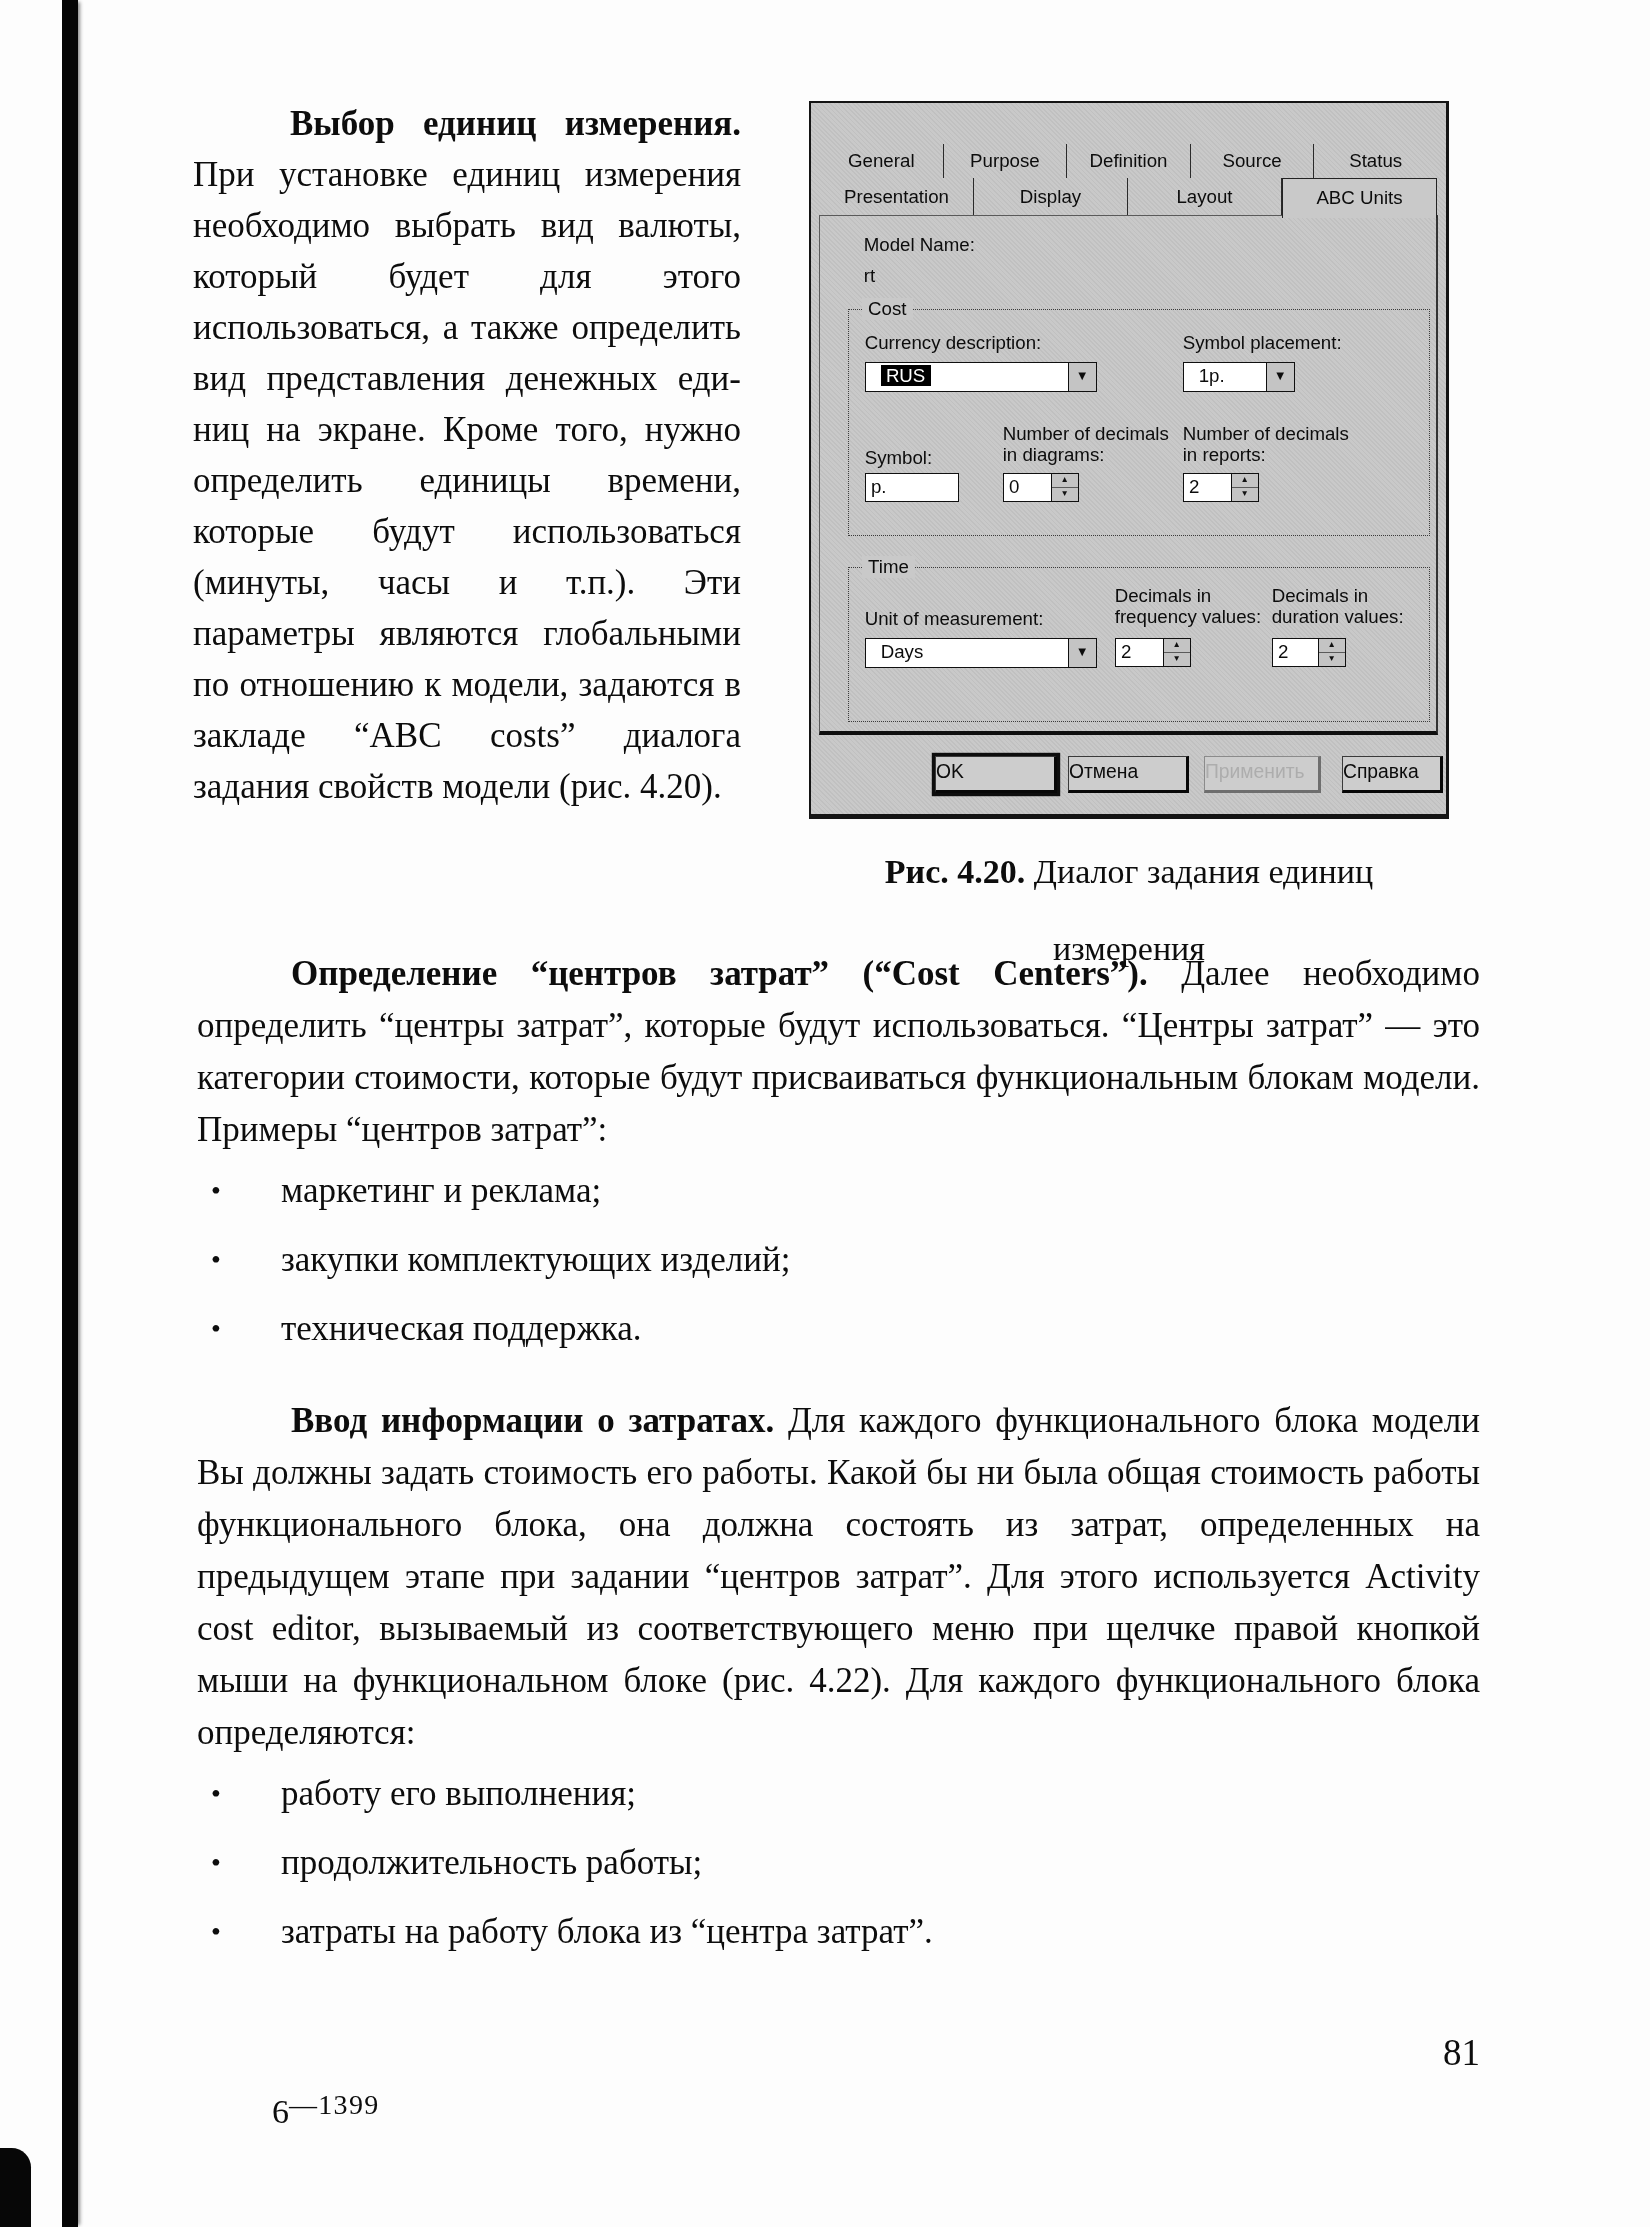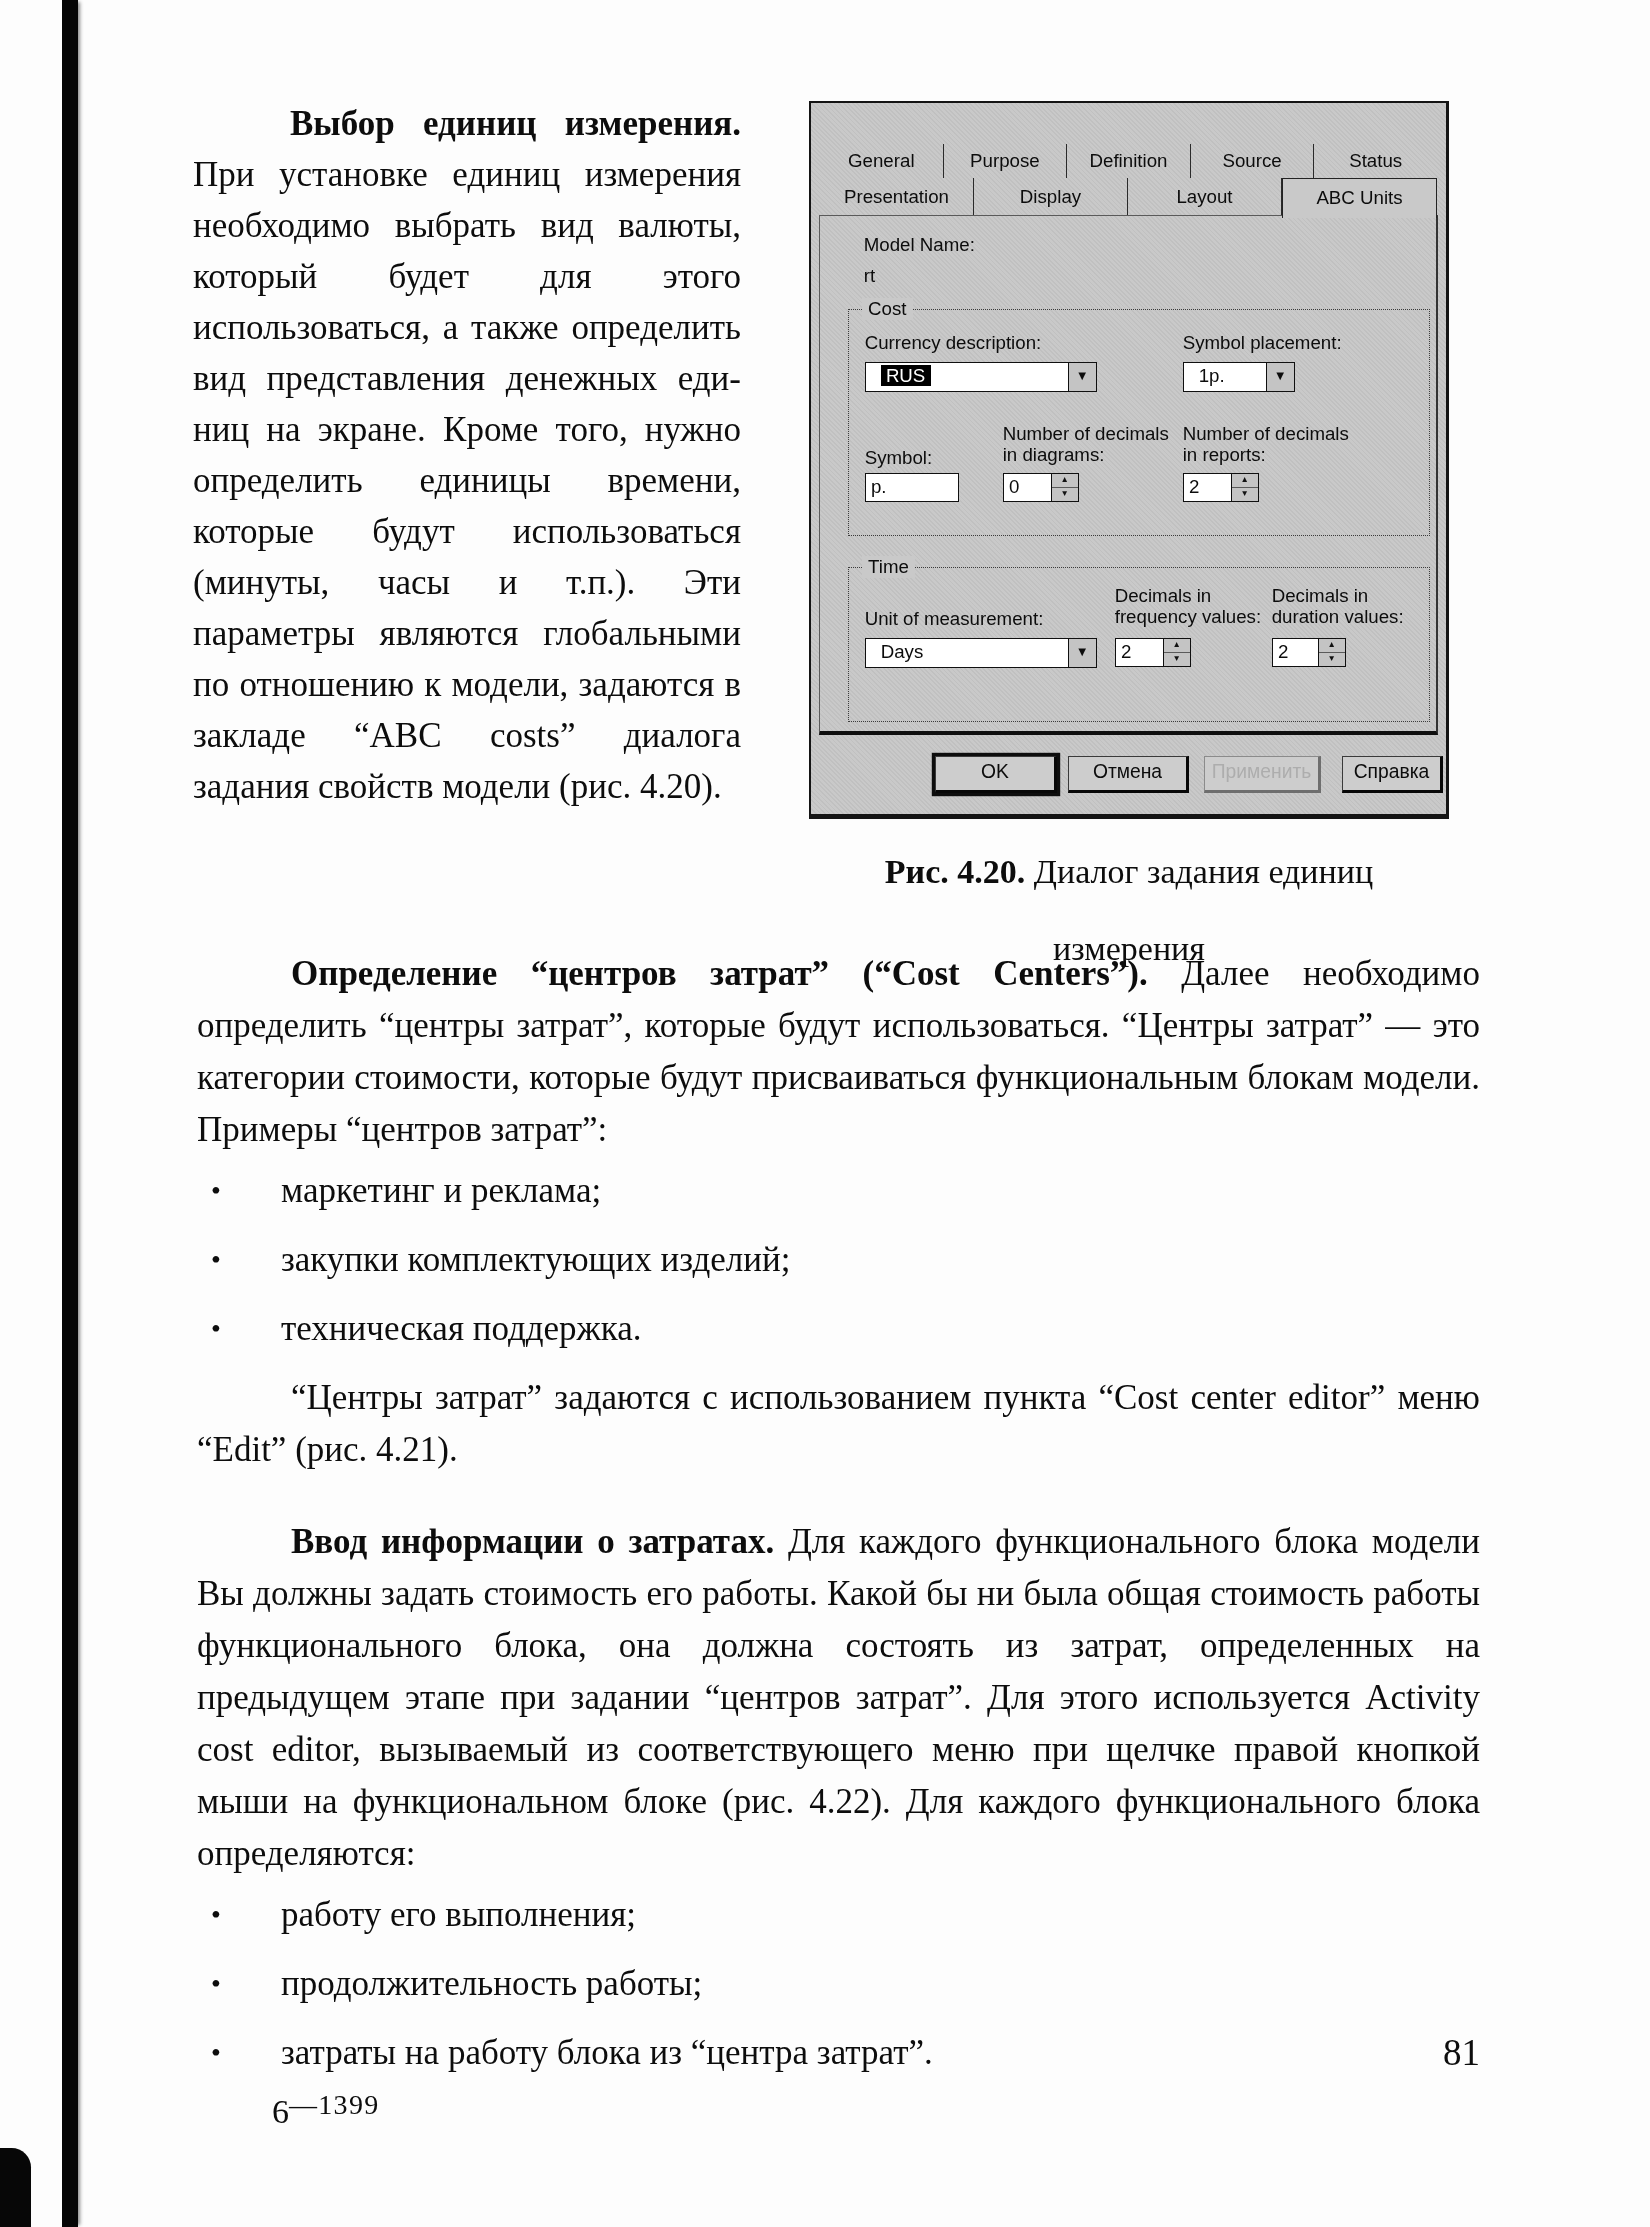--- a/index.html
+++ b/index.html
@@ -76,21 +76,21 @@
   .combo-arrow{flex:0 0 27px;background:#c4c4c4;border-left:1.9px solid #101010;text-align:center;line-height:26px;font-size:13px;}
   .tinput{position:absolute;height:29px;background:#fff;border:1.9px solid #101010;box-sizing:border-box;
     line-height:25px;padding-left:5.2px;}
   .spin{position:absolute;height:29px;background:#fff;border:1.9px solid #101010;box-sizing:border-box;display:flex;}
   .spin-val{flex:1;line-height:25px;padding-left:5.2px;}
   .spin-btns{flex:0 0 26px;display:flex;flex-direction:column;border-left:1.9px solid #101010;}
   .spin-up,.spin-down{flex:1;background:#c4c4c4;font-size:8.4px;line-height:11.6px;text-align:center;color:#111;}
   .spin-up{border-bottom:1.3px solid #5a5a5a;}
   .btn95{position:absolute;height:37px;background:#cdcdcd;border:1.9px solid #3a3a3a;
     border-bottom:3.9px solid #070707;border-right:3.2px solid #070707;box-sizing:border-box;
-    text-align:center;font-size:19.3px;line-height:30px;color:#0c0c0c;}
+    text-align:left;font-size:19.3px;line-height:30px;color:#0c0c0c;}
   .btn95.default{box-shadow:0 0 0 3.2px #0d0d0d;}
   .btn95.disabled{color:#adadad;border-color:#8b8b8b;border-bottom-color:#6e6e6e;border-right-color:#6e6e6e;}
 </style>
 </head>
 <body>
 
 <div class="scan-strip"></div>
 <div class="scan-blob"></div>
 
 <div class="leftcol">
@@ -215,21 +215,20 @@
     <div class="bitem">
         <span class="bdot">•</span>
         <span class="btext">закупки комплектующих изделий;</span>
       </div>
     <div class="bitem">
         <span class="bdot">•</span>
         <span class="btext">техническая поддержка.</span>
       </div>
   </div>
 
-  <p>“Центры затрат” задаются с использованием пункта “Cost center editor” меню “Edit” (рис. 4.21).</p>
 
   <p class="gap"><b>Ввод информации о затратах.</b><span> Для каждого функционального блока модели Вы должны задать стоимость его работы. Какой бы ни была общая стоимость работы функционального блока, она должна состоять из затрат, определенных на предыдущем этапе при задании “центров затрат”. Для этого используется Activity cost editor, вызывае­мый из соответствующего меню при щелчке правой кнопкой мыши на функциональном блоке (рис. 4.22). Для каждого функционального блока определяются:</span></p>
 
   <div class="blist">
     <div class="bitem">
         <span class="bdot">•</span>
         <span class="btext">работу его выполнения;</span>
       </div>
     <div class="bitem">
         <span class="bdot">•</span>

